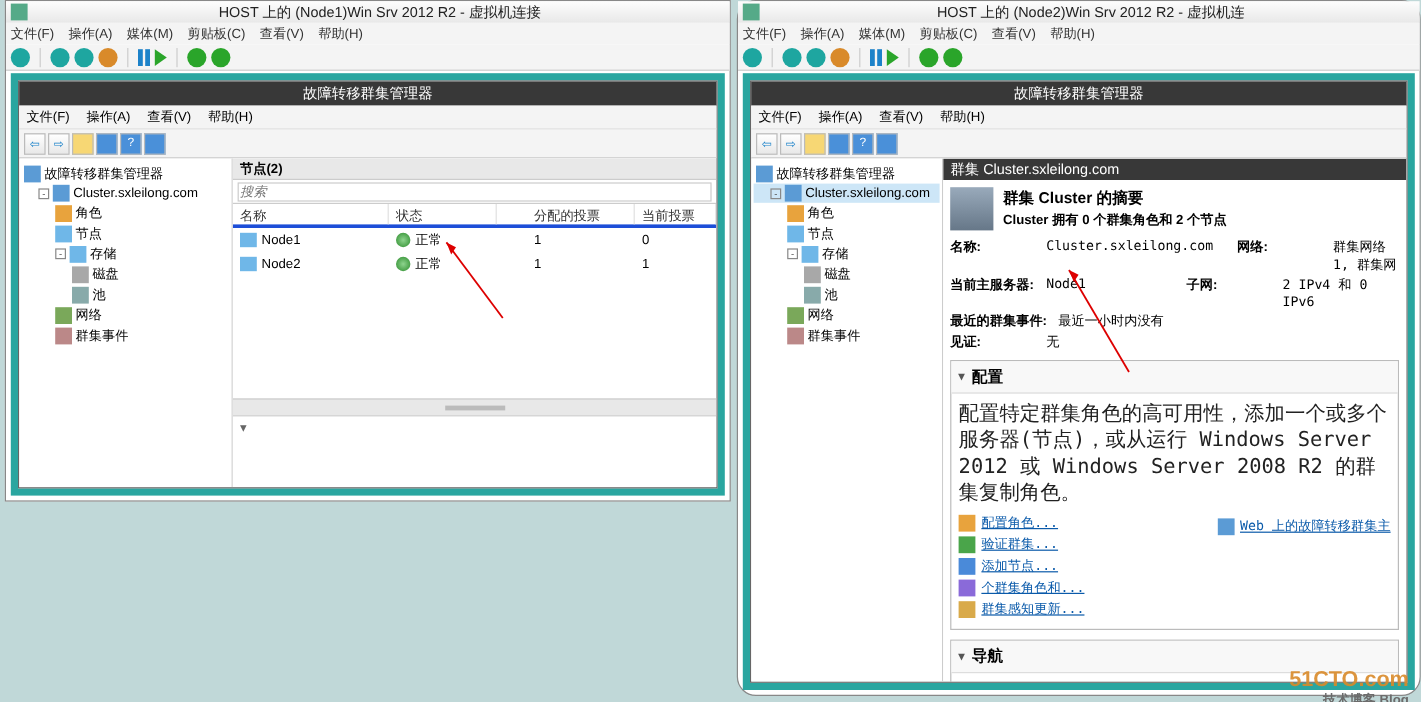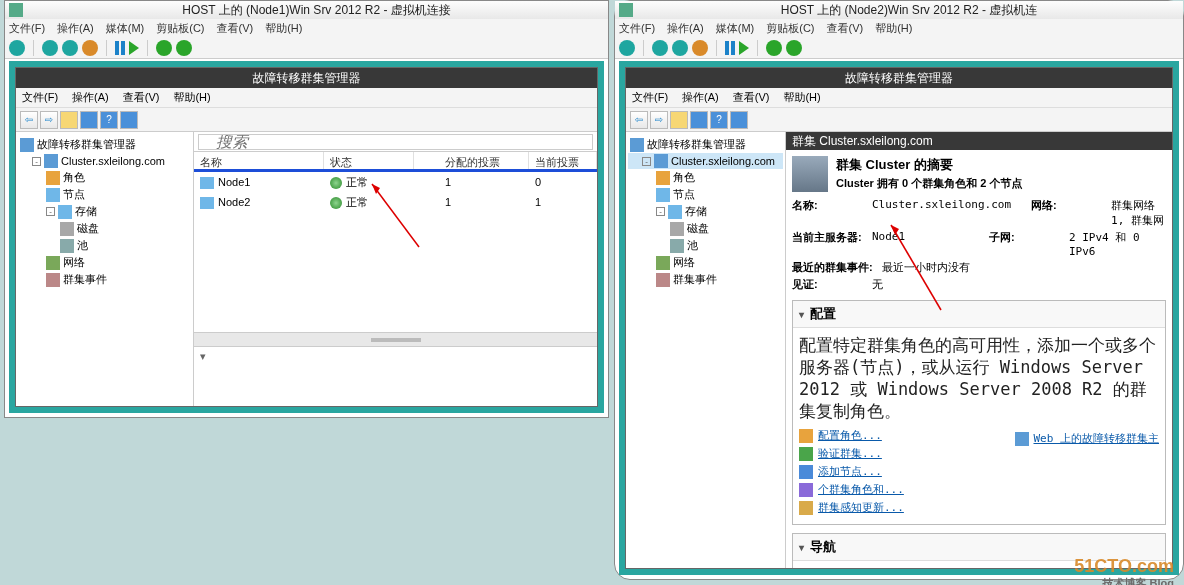--- a/index.html
+++ b/index.html
@@ -56,21 +56,21 @@
 .tree-icon.disk { background:#a8a8a8; }
 .tree-icon.pool { background:#8aa; }
 .tree-icon.net { background:#7aa85a; }
 .tree-icon.event { background:#b88; }
 
 .content-panel { flex:1; display:flex; flex-direction:column; overflow:hidden; background:#fff; }
 
 
 .nodes-header { height:18px; background:#e8e8e8; border-bottom:1px solid #ccc; padding:0 6px; line-height:18px; font-weight:bold; }
 .search-row { height:20px; border-bottom:1px solid #ccc; display:flex; align-items:center; padding:0 4px; }
-.search-row input { flex:1; border:1px solid #ccc; height:16px; font-size:16px; font-style:italic; color:#888; padding:0 17px; }
+.search-row input { flex:1; border:1px solid #ccc; height:16px; font-size:11px; font-style:italic; color:#888; padding:0 1px; }
 .table-head { display:flex; height:20px; border-bottom:3px solid #1d4ed8; background:#fff; }
 .table-head div { border-right:1px solid #e0e0e0; padding:0 6px; line-height:20px; color:#333; }
 .col-name{ width:130px; } .col-status{ width:90px; } .col-vote{ width:90px;margin-left:25px; } .col-cur{ flex:1; }
 .table-body { flex:1; overflow:auto; position:relative; }
 .row { display:flex; height:20px; }
 .row div { padding:0 6px; line-height:20px; }
 .status-ok { display:inline-block; width:12px; height:12px; border-radius:6px; background:radial-gradient(#8ed48e,#2a8a2a); vertical-align:middle; margin-right:4px; }
 .node-ico { display:inline-block; width:14px; height:12px; background:#6fb7e8; margin-right:4px; vertical-align:middle; }
 
 .bottom-strip { height:14px; background:#e8e8e8; border-top:1px solid #ccc; display:flex; justify-content:center; align-items:center; }
@@ -192,20 +192,21 @@
           <div class="tree-item tree-ind2">
               <span class="tree-icon net"></span>
               <span>网络</span>
             </div>
           <div class="tree-item tree-ind2">
               <span class="tree-icon event"></span>
               <span>群集事件</span>
             </div>
         </div>
         <div class="content-panel">
+          <div class="nodes-header">节点(2)</div>
           <div class="search-row">
             <input type="text" placeholder="搜索" style="">
           </div>
           <div class="table-head">
             <div class="col-name">名称</div>
             <div class="col-status">状态</div>
             <div class="col-vote">分配的投票</div>
             <div class="col-cur">当前投票</div>
           </div>
           <div class="table-body">

